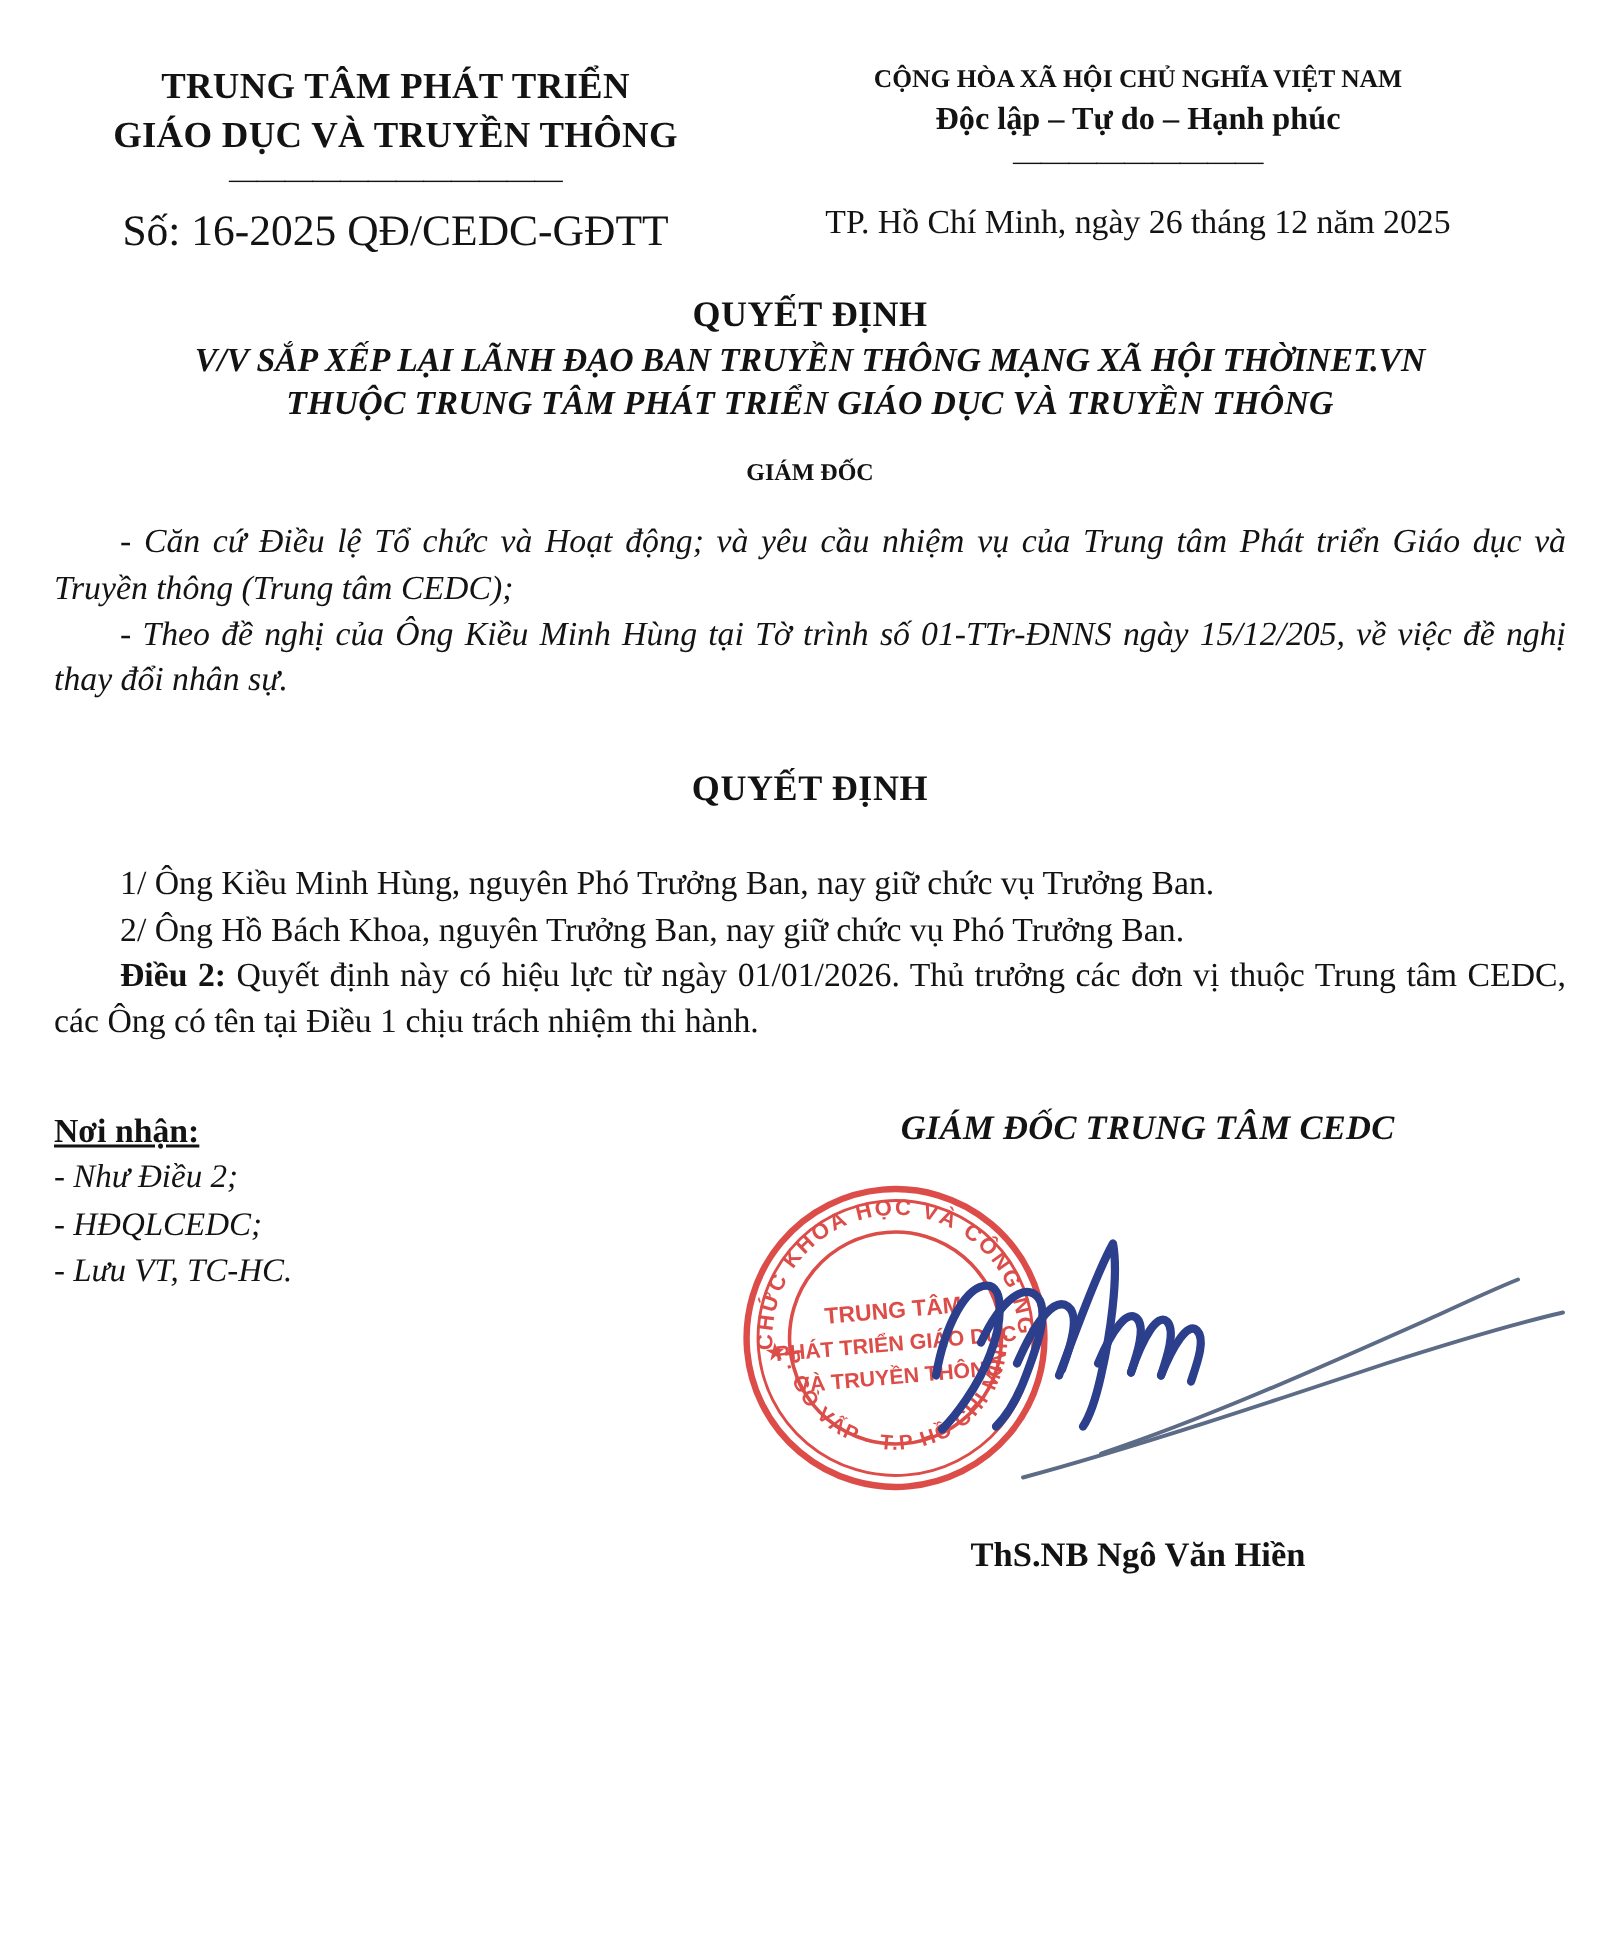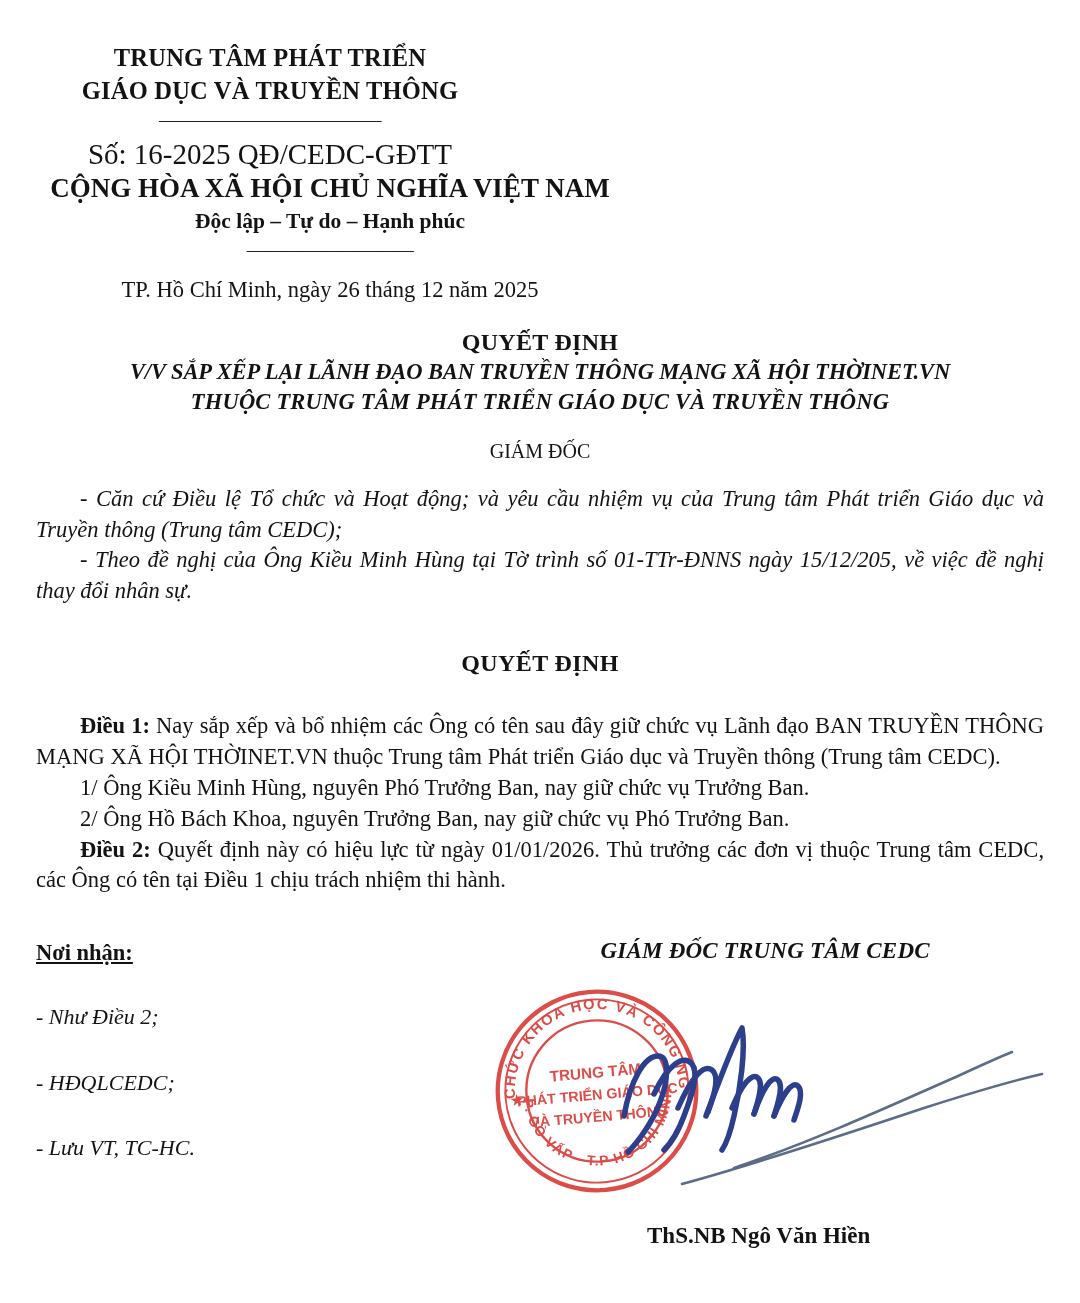--- a/index.html
+++ b/index.html
@@ -24,41 +24,40 @@
     box-sizing: border-box;
     padding: 42px 36px 0 36px;
   }
 
   
   .header {
     display: flex;
     align-items: flex-start;
     justify-content: center;
     width: 100%;
-    flex-direction: column;
   }
   .header-col-left {
     width: 432px;
     text-align: center;
     padding-left: 18px;
   }
   .header-col-right {
     width: 588px;
     text-align: center;
   }
   .org-line {
     font-weight: bold;
     font-size: 24.5px;
     letter-spacing: .2px;
     line-height: 1.33;
     white-space: nowrap;
   }
   .nation-line {
     font-weight: bold;
-    font-size: 27px;
+    font-size: 17px;
     line-height: 1.3;
     white-space: nowrap;
   }
   .motto-line {
     font-weight: bold;
     font-size: 21.5px;
     line-height: 1.45;
     white-space: nowrap;
   }
   .rule {
@@ -97,22 +96,22 @@
     font-weight: bold;
     font-size: 22.5px;
     line-height: 1.3;
     letter-spacing: -0.1px;
     white-space: nowrap;
   }
   .title-sub.second { letter-spacing: .2px; }
 
   .authority-block { text-align: center; margin-top: 22px; }
   .authority-1 {
-    font-weight: normal;
-    font-size: 20px;
+    font-weight: bold;
+    font-size: 16px;
     line-height: 1.3;
   }
   .authority-2 {
     font-weight: bold;
     font-size: 24.5px;
     line-height: 1.35;
     letter-spacing: .1px;
     white-space: nowrap;
   }
 
@@ -165,21 +164,20 @@
     font-weight: bold;
     font-size: 22.5px;
     text-decoration: underline;
     text-underline-offset: 2px;
     line-height: 1.3;
   }
   .recipients-item {
     font-style: italic;
     font-size: 22px;
     line-height: 1.42;
-    margin-top: 34px;
   }
 
   .signature-col {
     position: relative;
     width: 560px;
     text-align: center;
   }
   .signer-role {
     font-weight: bold;
     font-size: 23px;
@@ -257,21 +255,20 @@
   </div>
 
   <div class="preamble">
     <p>- Căn cứ Điều lệ Tổ chức và Hoạt động; và yêu cầu nhiệm vụ của Trung tâm Phát triển Giáo dục và Truyền thông (Trung tâm CEDC);</p>
     <p>- Theo đề nghị của Ông Kiều Minh Hùng tại Tờ trình số 01-TTr-ĐNNS ngày 15/12/205, về việc đề nghị thay đổi nhân sự.</p>
   </div>
 
   <div class="decide-heading">QUYẾT ĐỊNH</div>
 
   <div class="body-block">
-    <p><span class="art-label">Điều 1:</span><span> Nay sắp xếp và bổ nhiệm các Ông có tên sau đây giữ chức vụ Lãnh đạo BAN TRUYỀN THÔNG MẠNG XÃ HỘI THỜINET.VN thuộc Trung tâm Phát triển Giáo dục và Truyền thông (Trung tâm CEDC).</span></p>
     <p>1/ Ông Kiều Minh Hùng, nguyên Phó Trưởng Ban, nay giữ chức vụ Trưởng Ban.</p>
     <p>2/ Ông Hồ Bách Khoa, nguyên Trưởng Ban, nay giữ chức vụ Phó Trưởng Ban.</p>
     <p><span class="art-label">Điều 2:</span><span>  Quyết định này có hiệu lực từ ngày 01/01/2026. Thủ trưởng các đơn vị thuộc Trung tâm CEDC, các Ông có tên tại Điều 1 chịu trách nhiệm thi hành.</span></p>
   </div>
 
   <div class="footer">
 
     <div class="recipients">
       <div class="recipients-title">Nơi nhận:</div>
       <div class="recipients-item">- Như Điều 2;</div>

